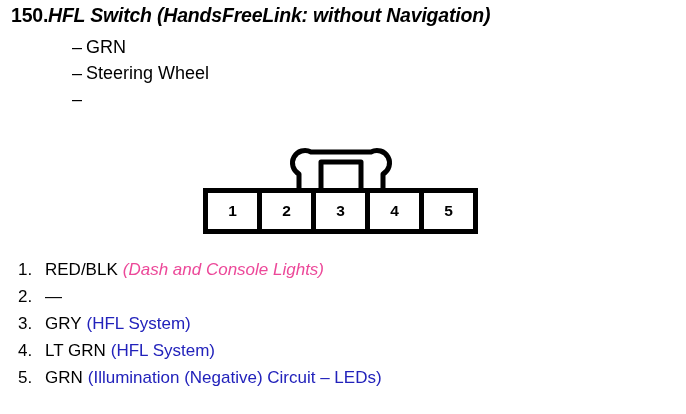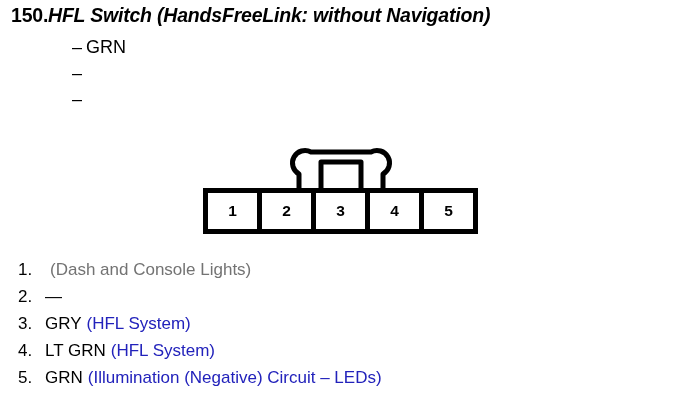--- a/index.html
+++ b/index.html
@@ -146,20 +146,21 @@
 
   <div class="sub-list">
 
     <div class="sub-item">
       <span class="sub-dash">–</span>
       <span class="sub-label">GRN</span>
     </div>
 
     <div class="sub-item">
       <span class="sub-dash">–</span>
+      <span class="sub-label">Steering Wheel</span>
     </div>
 
     <div class="sub-item">
       <span class="sub-dash">–</span>
     </div>
 
   </div>
 </div>
 
 <div class="connector">
@@ -186,21 +187,22 @@
     <div class="pin">
       <span class="pin-num">5</span>
     </div>
   </div>
 </div>
 
 <div class="legend">
 
   <div class="legend-row">
     <span class="legend-num">1.</span>
-    <span class="legend-desc" style="color: #737373;">(Dash and Console Lights)</span>
+    <span class="legend-wire">RED/BLK</span>
+    <span class="legend-desc" style="color: #ec4899; font-style: italic;">(Dash and Console Lights)</span>
   </div>
 
   <div class="legend-row">
     <span class="legend-num">2.</span>
     <span class="legend-wire">—</span>
     <span class="legend-desc" style="color: rgb(34, 34, 187);"></span>
   </div>
 
   <div class="legend-row">
     <span class="legend-num">3.</span>

